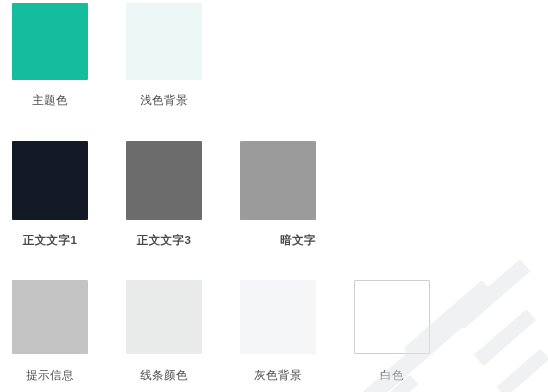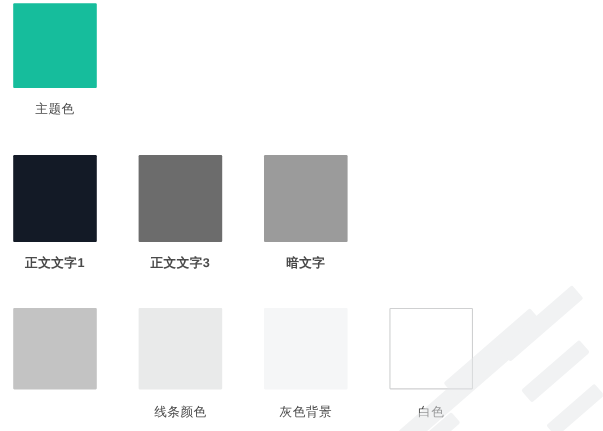--- a/index.html
+++ b/index.html
@@ -96,20 +96,24 @@
 
 <div id="palette-sheet">
 
   <div class="rows">
 
     <div class="swatch-row row-1">
       <div class="cell">
         <div class="chip" style="background: rgb(22, 189, 156);"></div>
         <div class="chip-label" style="color: rgb(74, 74, 74);">主题色</div>
       </div>
+      <div class="cell">
+        <div class="chip" style="background: rgb(237, 247, 245);"></div>
+        <div class="chip-label" style="color: rgb(74, 74, 74);">浅色背景</div>
+      </div>
       <div class="cell empty">
         <div class="chip" style="background: transparent;"></div>
         <div class="chip-label" style="color: rgb(74, 74, 74);"></div>
       </div>
       <div class="cell empty">
         <div class="chip" style="background: transparent;"></div>
         <div class="chip-label" style="color: rgb(74, 74, 74);"></div>
       </div>
     </div>
 
@@ -117,27 +121,28 @@
       <div class="cell">
         <div class="chip" style="background: rgb(19, 26, 38);"></div>
         <div class="chip-label" style="color: rgb(74, 74, 74);">正文文字1</div>
       </div>
       <div class="cell">
         <div class="chip" style="background: rgb(108, 108, 108);"></div>
         <div class="chip-label" style="color: rgb(74, 74, 74);">正文文字3</div>
       </div>
       <div class="cell">
         <div class="chip" style="background: rgb(155, 155, 155);"></div>
-        <div class="chip-label" style="color: rgb(74, 74, 74);">暗文字</div>
+        <div class="chip-label" style="color: rgb(74, 74, 74); text-align: right;">暗文字</div>
       </div>
     </div>
 
     <div class="swatch-row row-3">
       <div class="cell">
         <div class="chip" style="background: rgb(195, 195, 195);"></div>
+        <div class="chip-label" style="color: rgb(74, 74, 74);">提示信息</div>
       </div>
       <div class="cell">
         <div class="chip" style="background: rgb(233, 234, 234);"></div>
         <div class="chip-label" style="color: rgb(74, 74, 74); font-family: Liberation Serif, serif;">线条颜色</div>
       </div>
       <div class="cell">
         <div class="chip" style="background: rgb(245, 246, 247);"></div>
         <div class="chip-label" style="color: rgb(74, 74, 74);">灰色背景</div>
       </div>
       <div class="cell">

